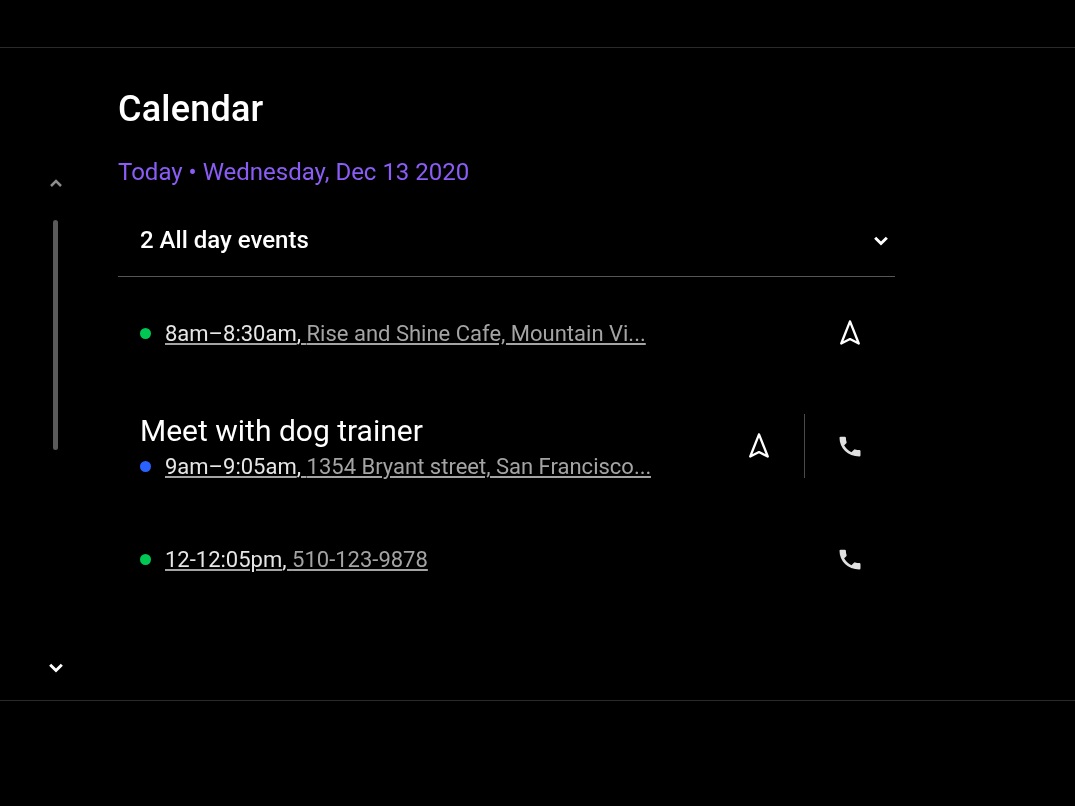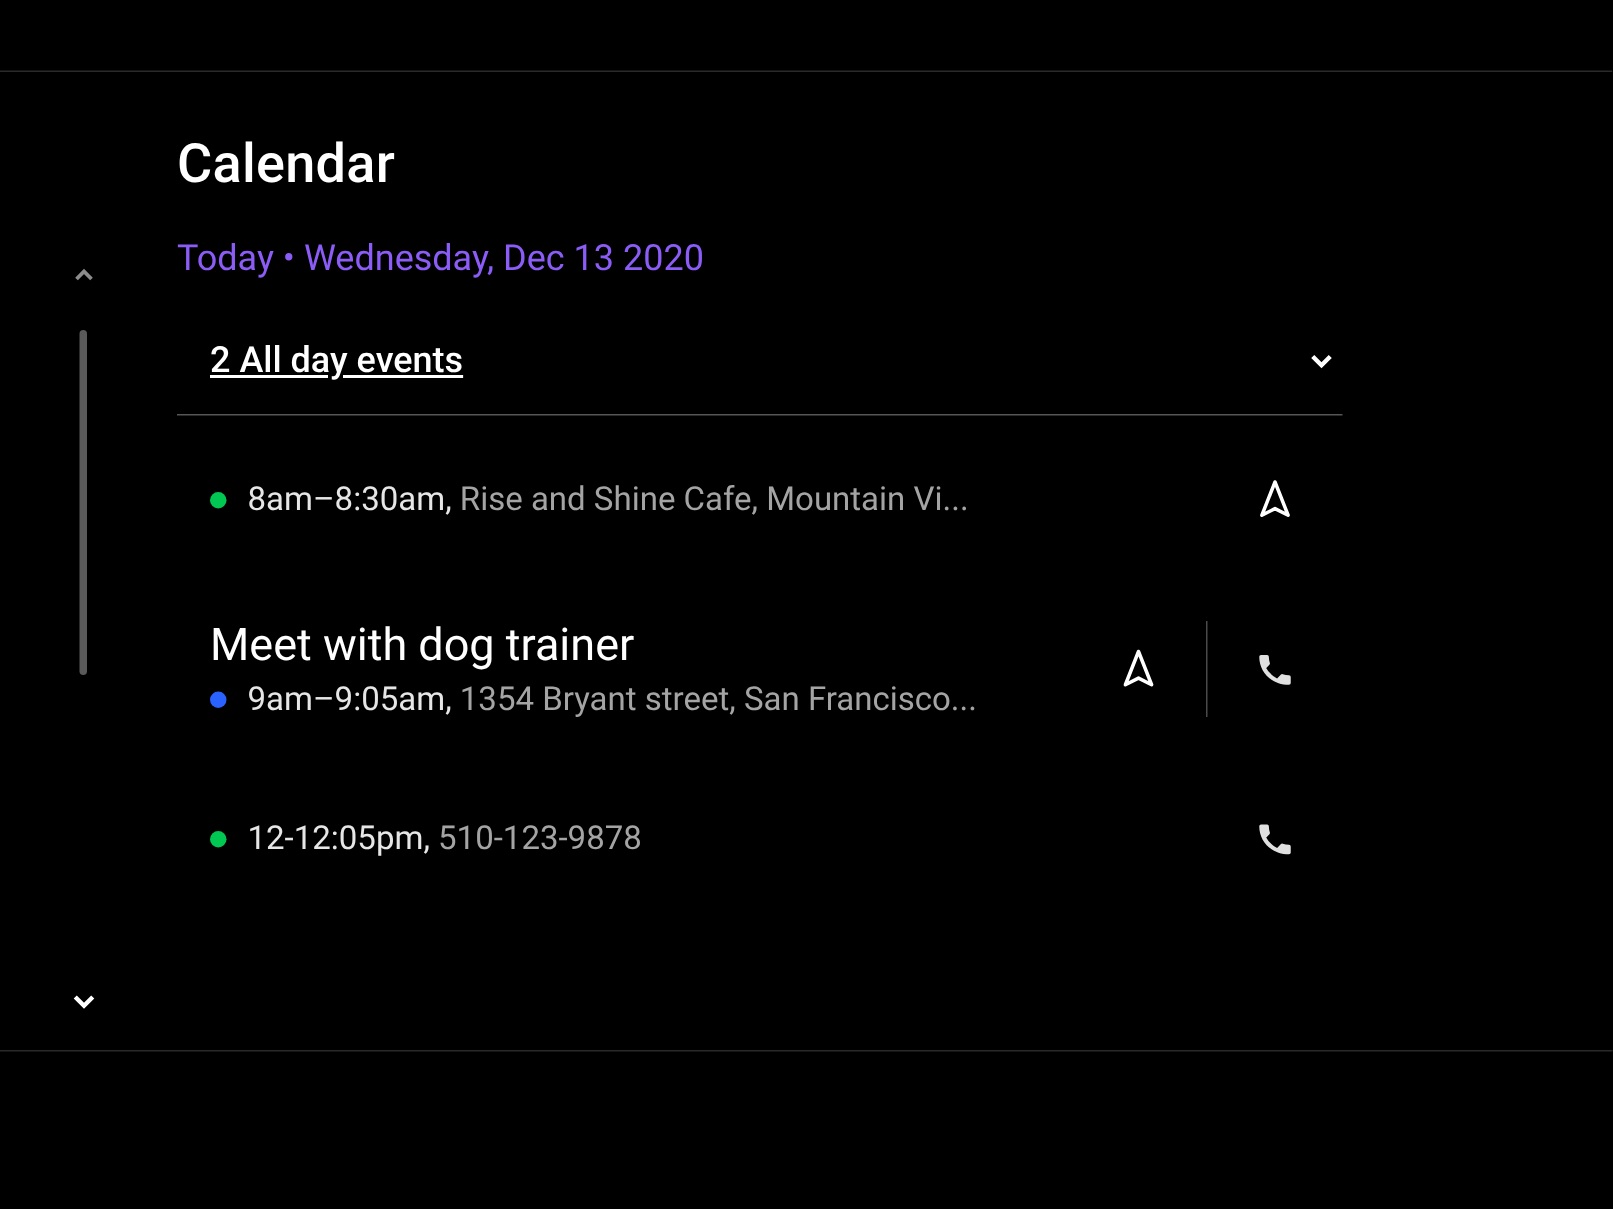--- a/index.html
+++ b/index.html
@@ -44,21 +44,20 @@
       color: #8b5cf6;
       margin-bottom: 22px;
     }
     .allday-row {
       display: flex;
       align-items: flex-start;
       justify-content: space-between;
       padding: 18px 0 18px 22px;
       margin-bottom: 4px;
       cursor: pointer;
-      text-decoration: underline;
     }
     .allday-label {
       font-size: 24px;
       font-weight: 500;
     }
     .allday-chev {
       color: #fff;
     }
     .thin-divider {
       border-bottom: 1px solid #565656;
@@ -80,20 +79,21 @@
       font-weight: 400;
       margin-bottom: 6px;
     }
     .event-sub {
       display: flex;
       align-items: center;
       font-size: 22px;
       color: #a4a4a4;
       white-space: nowrap;
       overflow: hidden;
+      text-decoration: underline;
     }
     .dot {
       width: 11px;
       height: 11px;
       border-radius: 50%;
       margin-right: 14px;
       flex-shrink: 0;
     }
     .time-part {
       color: #e6e6e6;

